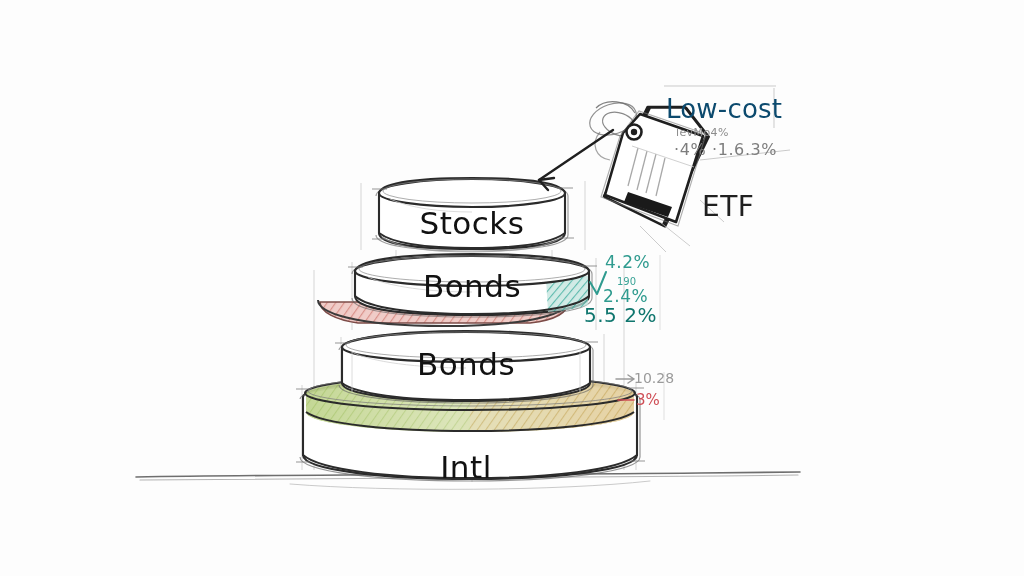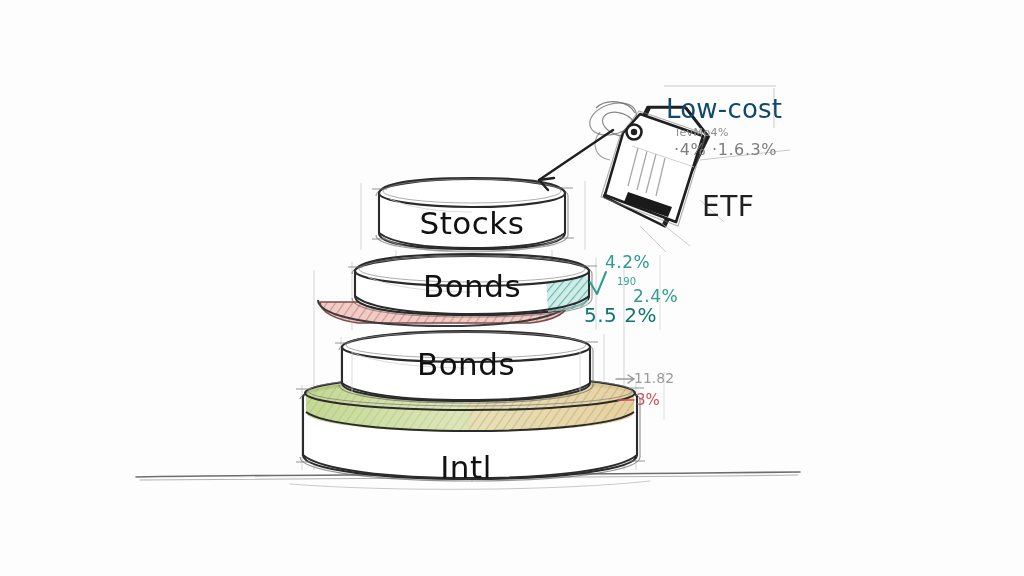--- a/index.html
+++ b/index.html
@@ -294,18 +294,18 @@
 
   <div class="lbl layer-label" style="left:466px; top:455px;margin-top:12px;">Intl</div>
 
   <div class="lbl tag-title" style="left:666px; top:94px;">Low-cost</div>
   <div class="lbl tag-sub" style="left:676px; top:126px;text-align:right;">levMo4%</div>
   <div class="lbl tag-sub2" style="left:674px; top:140px;">·4% ·1.6.3%</div>
   <div class="lbl tag-etf" style="left:702px; top:190px;">ETF</div>
 
   <div class="lbl ann ann-teal" style="left:588px; top:252px;margin-left:17px;">4.2%</div>
   <div class="lbl ann-teal-sm" style="left:617px; top:276px;">190</div>
-  <div class="lbl ann ann-teal" style="left:603px; top:286px;margin-left:30px;">2.4%</div>
+  <div class="lbl ann ann-teal" style="left:603px; top:286px;">2.4%</div>
   <div class="lbl ann ann-orange" style="left:584px; top:303px; font-size:20px;">5.5 2%</div>
-  <div class="lbl ann-gray" style="left:634px; top:370px;">11.82</div>
+  <div class="lbl ann-gray" style="left:634px; top:370px;">10.28</div>
   <div class="lbl ann-red" style="left:636px; top:391px;">3%</div>
 
 </div>
 
 </body></html>

